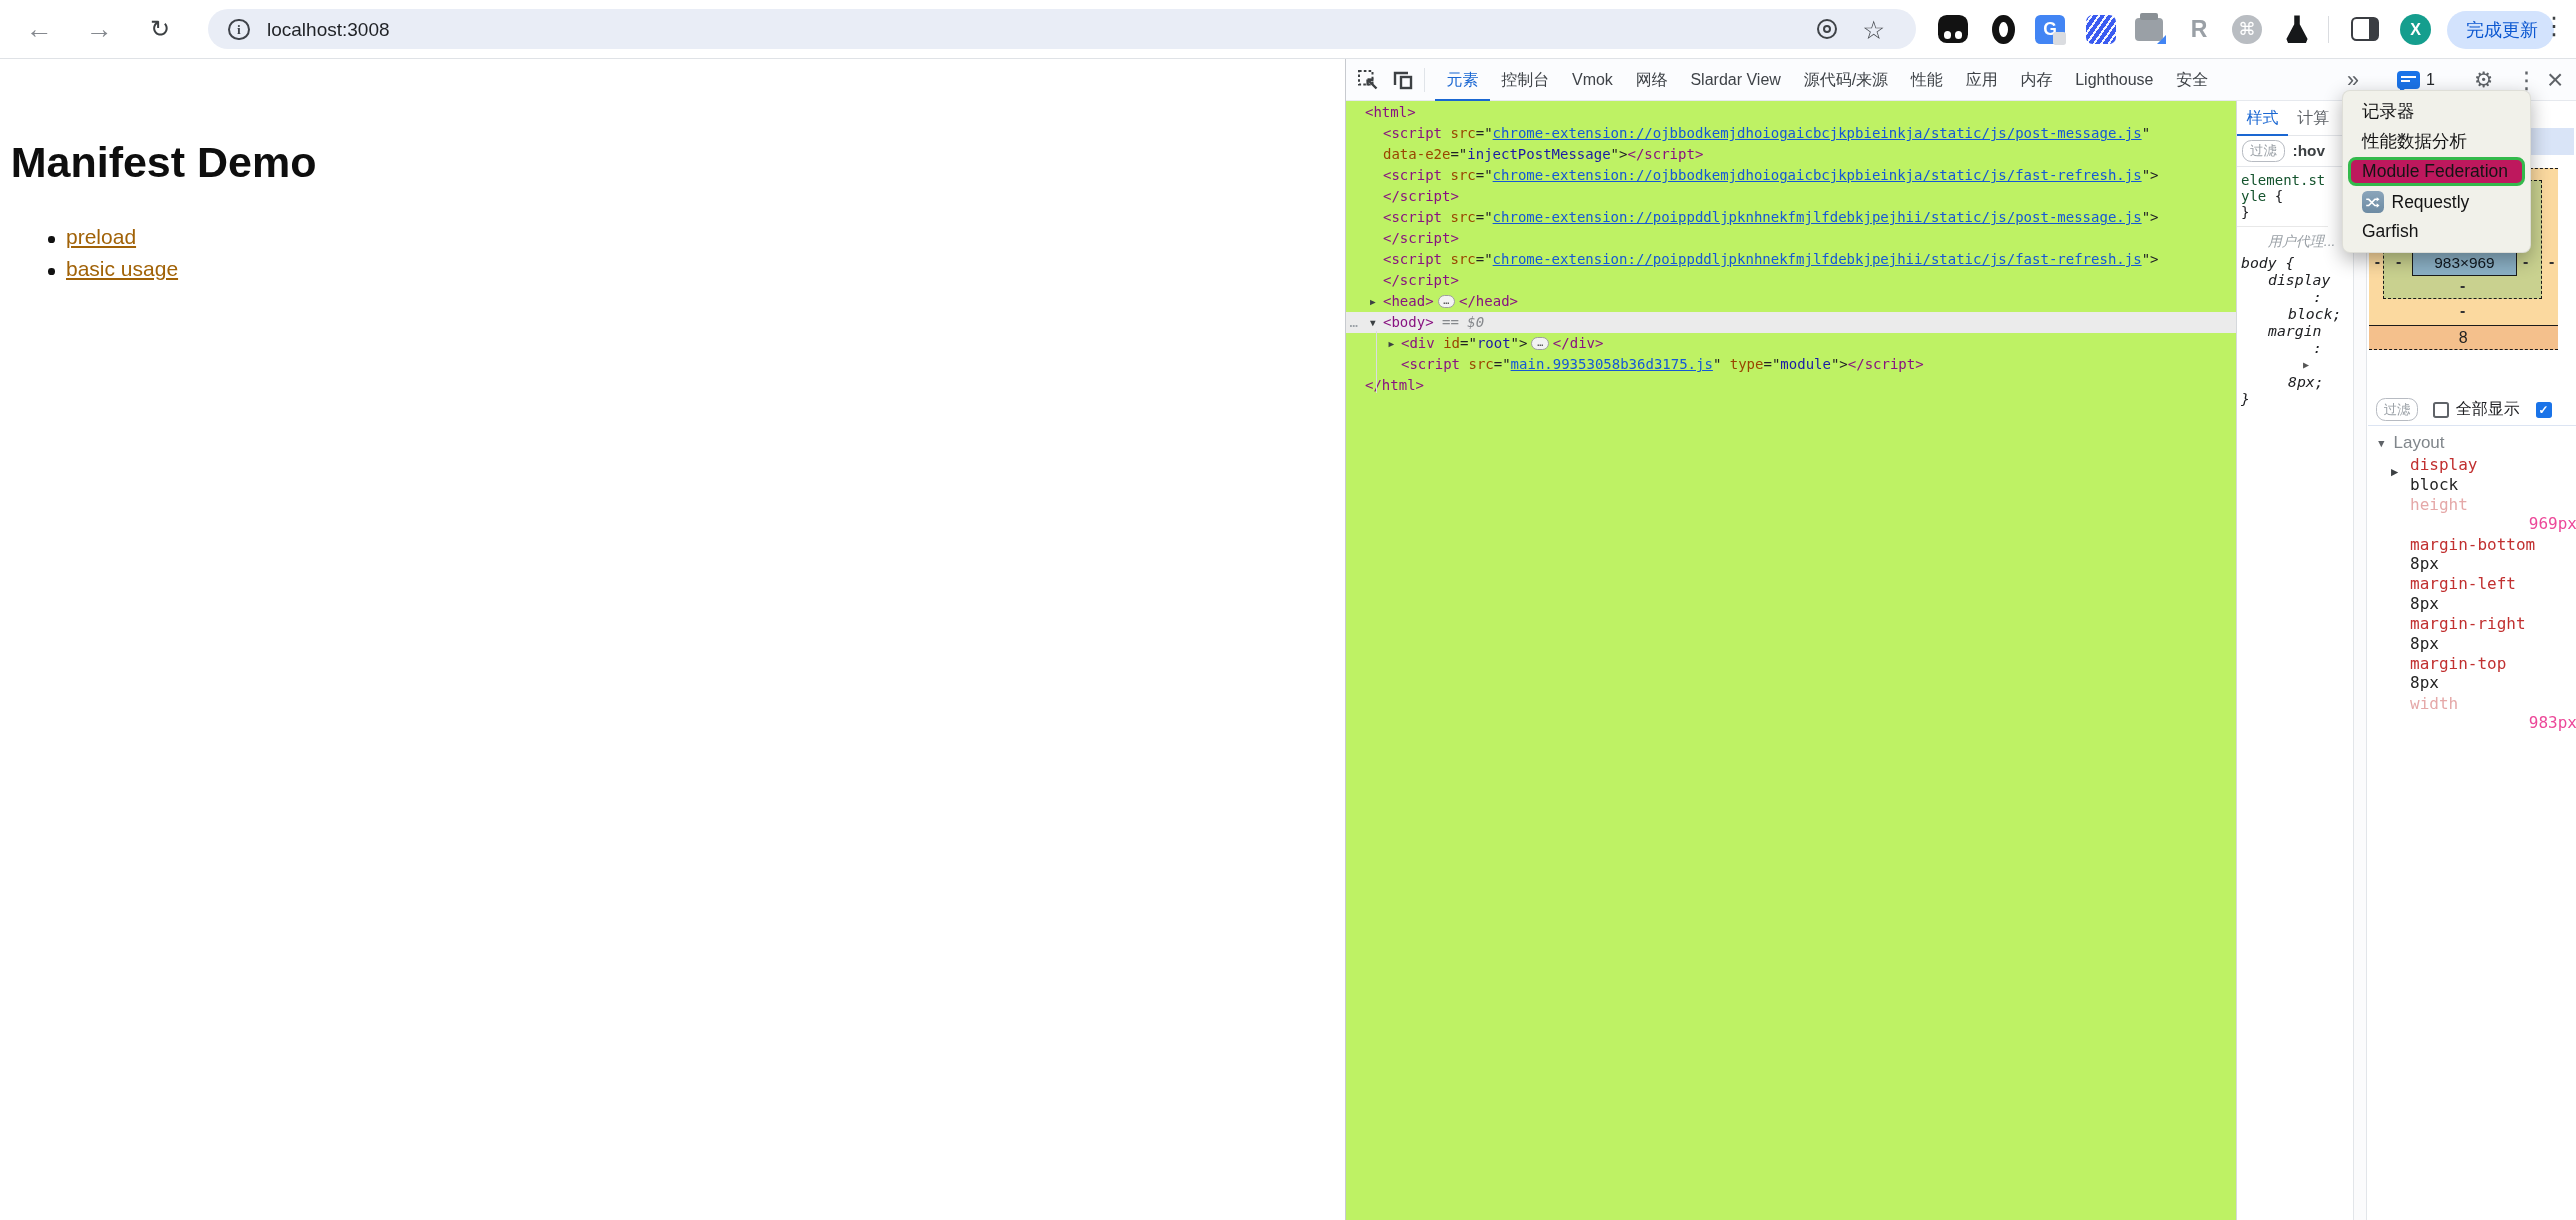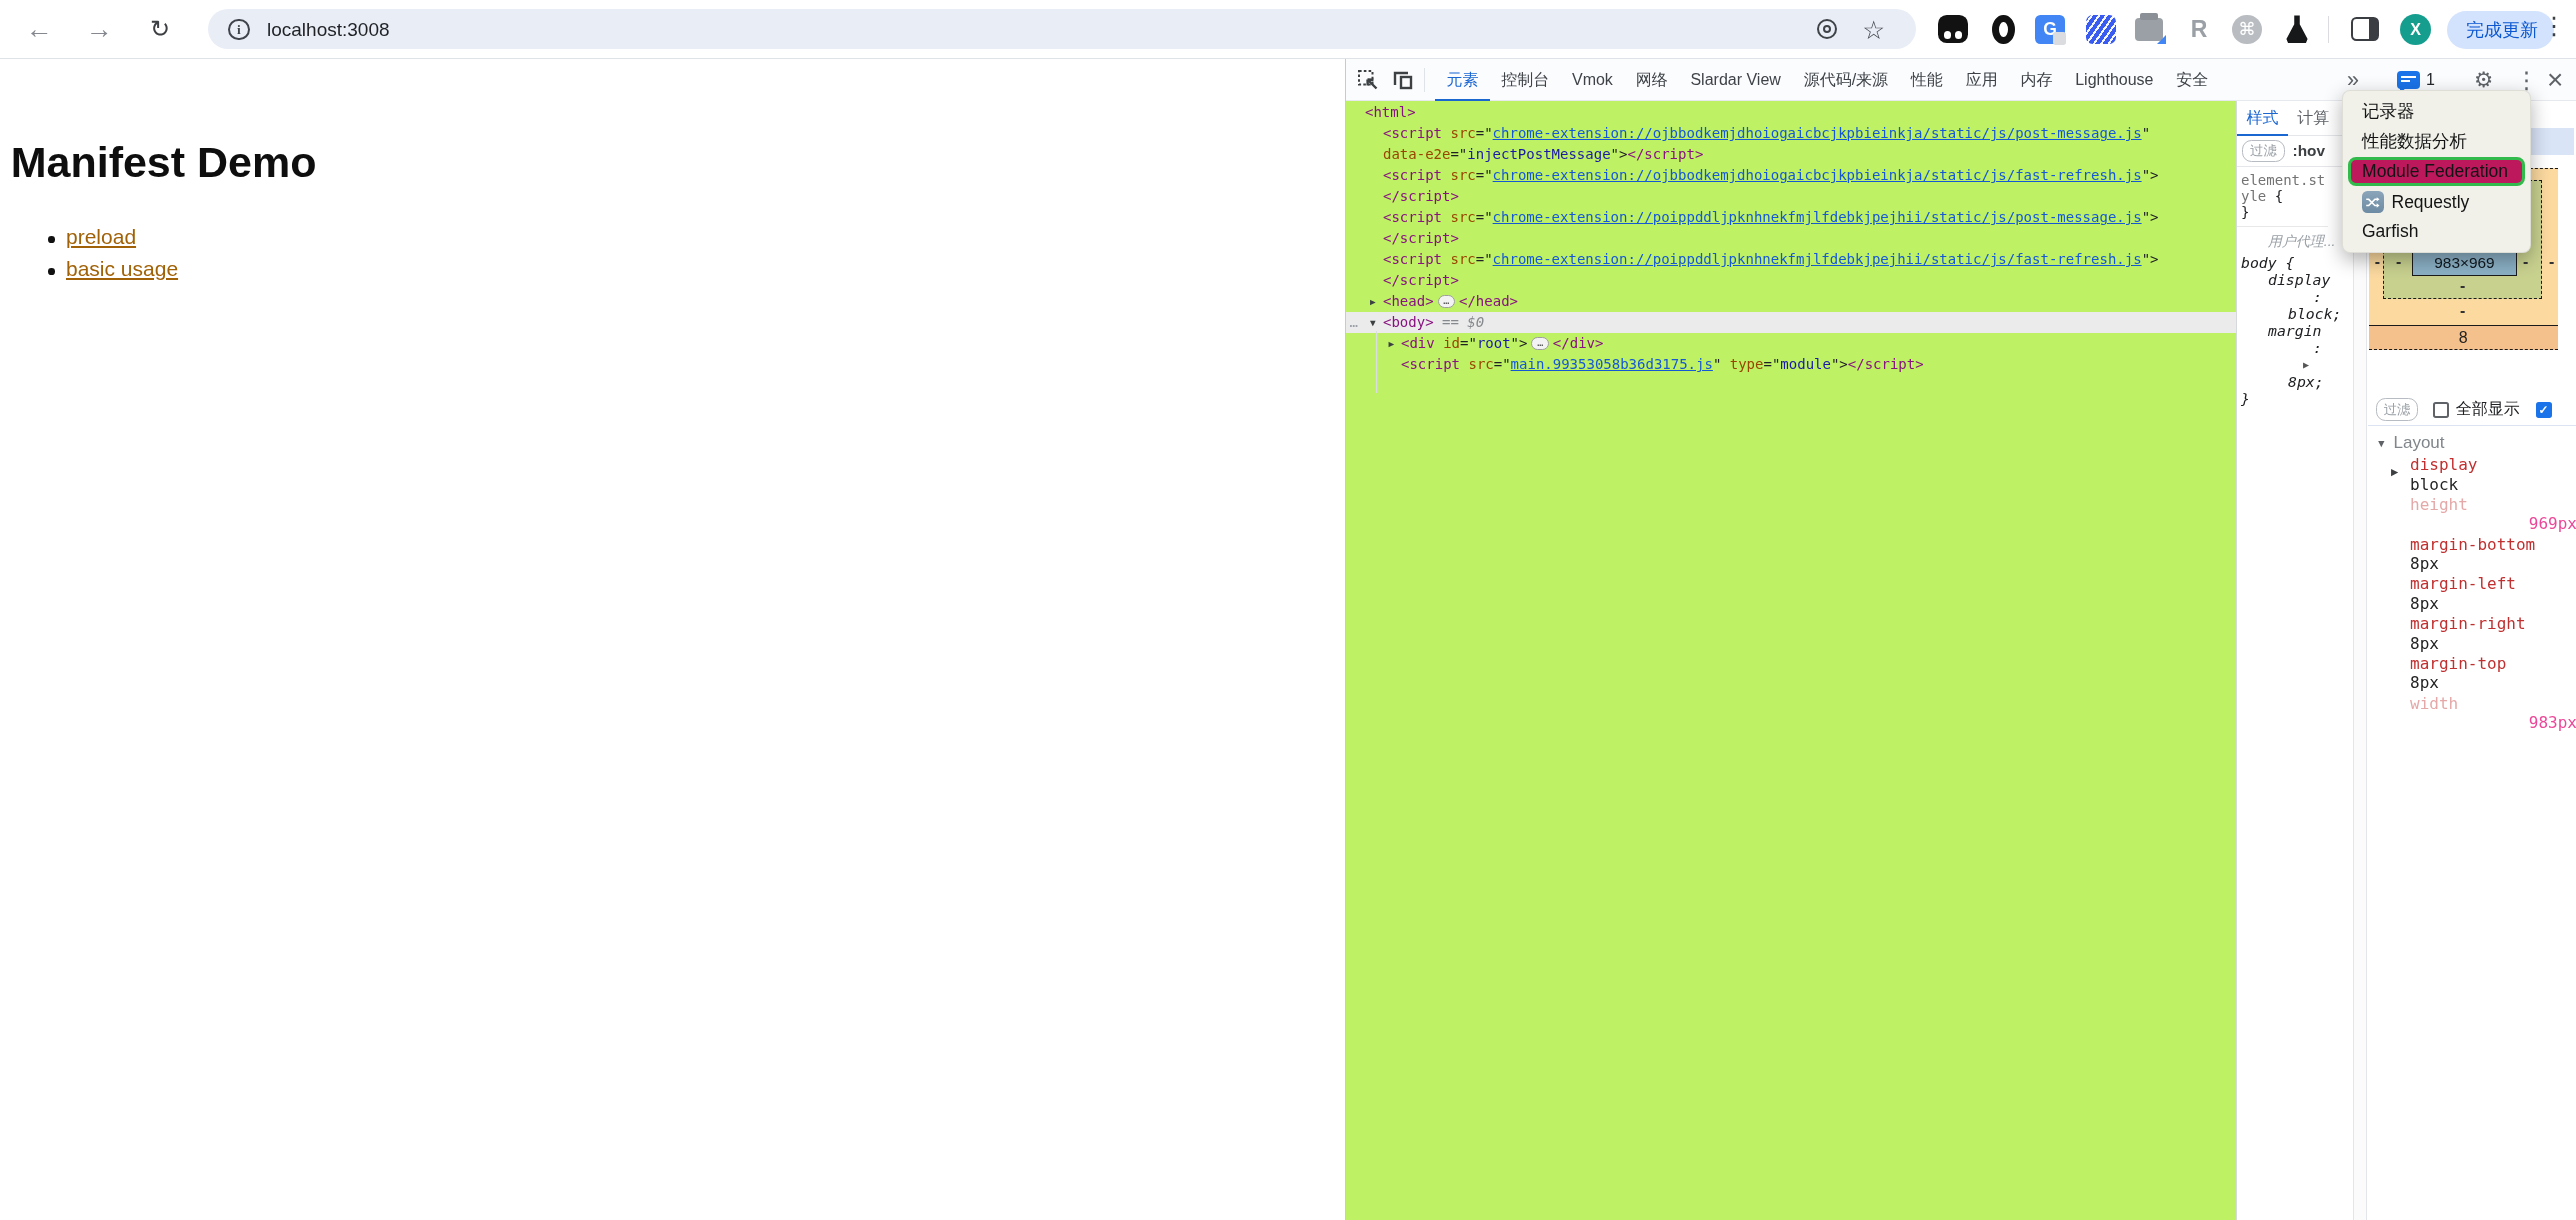--- a/index.html
+++ b/index.html
@@ -73,21 +73,21 @@
 
   
   .styles-pane { position: absolute; left: 891px; top: 42px; width: 116px; bottom: 0; background: #fff; }
   .sp-tabs { height: 35px; border-bottom: 0.7px solid #e4e6ea; display: flex; align-items: center; }
   .sp-tab { padding: 0 9.4px; font-size: 16px; color: #5f6368; height: 35px; display: flex; align-items: center; white-space: nowrap; }
   .sp-tab.active { color: #1a67d2; border-bottom: 2.7px solid #1a67d2; padding-top: 2.7px; }
   .sp-filter { height: 31px; border-bottom: 0.7px solid #e4e6ea; display: flex; align-items: center; padding-left: 5.4px; }
   .filter-pill { border: 1.3px solid #b7bbc2; border-radius: 9.4px; padding: 1.3px 6.7px; font-size: 13.4px; color: #9aa0a6; }
   .pseudo { margin-left: 8px; font-size: 15.4px; font-weight: bold; color: #3c4043; }
   .elem-style { padding: 5.4px 0 5.4px 4px; width: 91px; font-family: "DejaVu Sans Mono", monospace; font-size: 14px; line-height: 16px; color: #202124; word-break: break-all; border-bottom: 0.7px solid #e8e8e8; }
-  .elem-style .gray { color: #737373; }
+  .elem-style .gray { color: #14532d; }
   .ua-row { padding: 6.7px 17.5px 1.3px 0; text-align: right; font-style: italic; font-size: 14px; color: #9aa0a6; }
   .srule { padding: 1.3px 0 0 4px; }
   .sline { font-family: "DejaVu Sans Mono", monospace; font-style: italic; font-size: 14.8px; line-height: 17px; color: #202124; white-space: pre; }
   .sline.arrowline { font-size: 10px; color: #555; }
 
   
   .v-gutter { position: absolute; left: 1007px; top: 42px; width: 14px; bottom: 0; background: #fbfbfc; border-left: 0.7px solid #e2e5e9; border-right: 0.7px solid #e2e5e9; }
 
   
   .computed-pane { position: absolute; left: 1022px; top: 42px; width: 209px; bottom: 0; background: #fff; }
@@ -239,20 +239,21 @@
           <div class="code-line" style="padding-left: 37px;"><span class="tk-t">&lt;script</span><span class="tk-p"> </span><span class="tk-a">src</span><span class="tk-p">="</span><span class="tk-l">chrome-extension://ojbbodkemjdhoiogaicbcjkpbieinkja/static/js/fast-refresh.js</span><span class="tk-p">"&gt;</span></div>
           <div class="code-line" style="padding-left: 37px;"><span class="tk-t">&lt;/script&gt;</span></div>
           <div class="code-line" style="padding-left: 37px;"><span class="tk-t">&lt;script</span><span class="tk-p"> </span><span class="tk-a">src</span><span class="tk-p">="</span><span class="tk-l">chrome-extension://poippddljpknhnekfmjlfdebkjpejhii/static/js/post-message.js</span><span class="tk-p">"&gt;</span></div>
           <div class="code-line" style="padding-left: 37px;"><span class="tk-t">&lt;/script&gt;</span></div>
           <div class="code-line" style="padding-left: 37px;"><span class="tk-t">&lt;script</span><span class="tk-p"> </span><span class="tk-a">src</span><span class="tk-p">="</span><span class="tk-l">chrome-extension://poippddljpknhnekfmjlfdebkjpejhii/static/js/fast-refresh.js</span><span class="tk-p">"&gt;</span></div>
           <div class="code-line" style="padding-left: 37px;"><span class="tk-t">&lt;/script&gt;</span></div>
           <div class="code-line" style="padding-left: 37px;"><span class="tri" style="left: 19.5px;">▶</span><span class="tk-t">&lt;head&gt;</span><span class="tk-e">…</span><span class="tk-t">&lt;/head&gt;</span></div>
           <div class="code-line sel" style="padding-left: 37px;"><span class="gdots">…</span><span class="tri" style="left: 19.5px;">▼</span><span class="tk-t">&lt;body&gt;</span><span class="tk-g"> == $0</span></div>
           <div class="code-line" style="padding-left: 55px;"><span class="tri" style="left: 38px;">▶</span><span class="tk-t">&lt;div</span><span class="tk-p"> </span><span class="tk-a">id</span><span class="tk-p">="</span><span class="tk-v">root</span><span class="tk-p">"&gt;</span><span class="tk-e">…</span><span class="tk-t">&lt;/div&gt;</span></div>
           <div class="code-line" style="padding-left: 55px;"><span class="tk-t">&lt;script</span><span class="tk-p"> </span><span class="tk-a">src</span><span class="tk-p">="</span><span class="tk-l">main.99353058b36d3175.js</span><span class="tk-p">" </span><span class="tk-a">type</span><span class="tk-p">="</span><span class="tk-v">module</span><span class="tk-p">"&gt;</span><span class="tk-t">&lt;/script&gt;</span></div>
+          <div class="code-line" style="padding-left: 19px;"><span class="tk-t">&lt;/html&gt;</span></div>
         </div>
       <div class="guide"></div>
     </div>
 
     <div class="styles-pane">
       <div class="sp-tabs">
         <div class="sp-tab active">样式</div>
         <div class="sp-tab">计算</div>
       </div>
       <div class="sp-filter">

